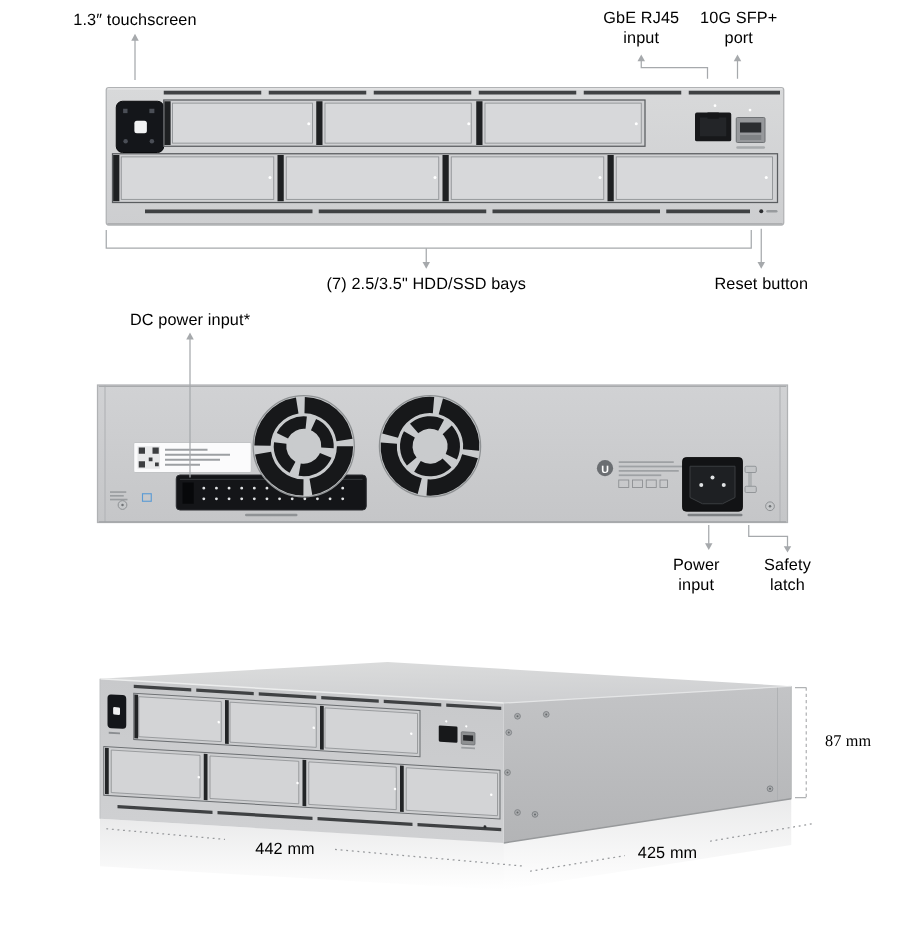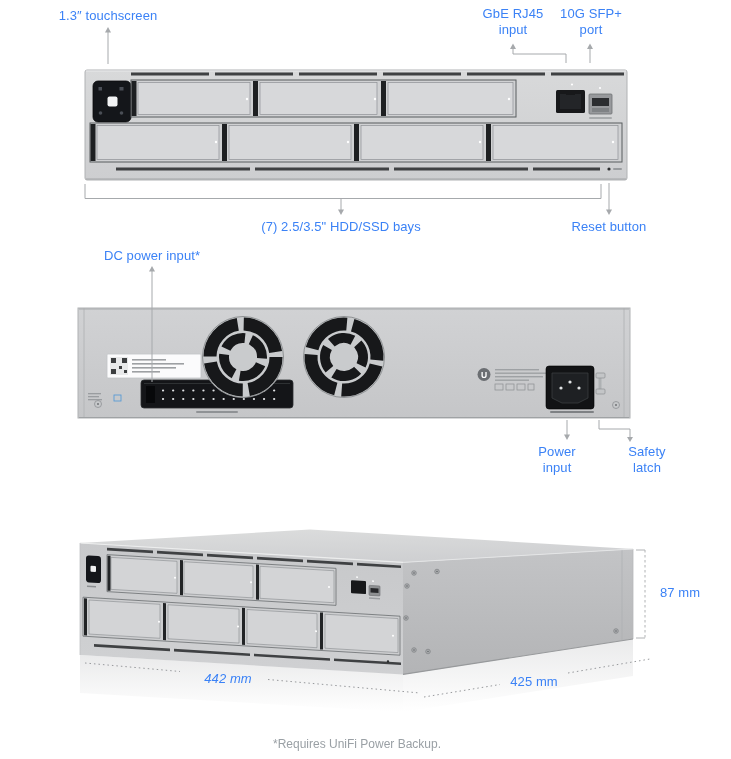--- a/index.html
+++ b/index.html
@@ -1,21 +1,21 @@
 <!DOCTYPE html>
 <html><head>
 <meta charset="utf-8">
 <style>
   html,body{margin:0;padding:0;background:#ffffff;}
   #stage{position:relative;width:731px;height:759px;background:#ffffff;overflow:hidden;
          font-family:"Liberation Sans","DejaVu Sans",sans-serif;}
   #art{position:absolute;left:0;top:0;}
-  .label{position:absolute;transform:translateX(-50%);color:#3b82f6;font-size:13px;
+  .label{position:absolute;transform:translateX(-50%);color:#000000;font-size:13px;
          line-height:1.22;text-align:center;white-space:pre-line;letter-spacing:.1px;}
-  .label.anchor-left{transform:none;text-align:left;}
+  .label.anchor-left{transform:none;text-align:left;font-family:Liberation Serif, serif;}
   .footnote{position:absolute;transform:translateX(-50%);color:#9aa0a5;font-size:12px;white-space:pre;}
 </style>
 </head>
 <body>
 
 <div id="stage">
 
 <svg id="art" width="731" height="759" viewBox="0 0 731 759">
   <defs>
     <linearGradient id="gPanel" x1="0" y1="0" x2="0" y2="1">
@@ -323,22 +323,21 @@
 <div class="label" style="left:513px;top:6px;">GbE RJ45
 input</div>
 <div class="label" style="left:591px;top:6px;">10G SFP+
 port</div>
 <div class="label" style="left:341px;top:219px;">(7) 2.5/3.5" HDD/SSD bays</div>
 <div class="label" style="left:609px;top:219px;">Reset button</div>
 
 <div class="label" style="left:152px;top:248px;">DC power input*</div>
 <div class="label" style="left:557px;top:444px;">Power
 input</div>
-<div class="label" style="left:647px;top:444px;">Safety
+<div class="label" style="left:630px;top:444px;">Safety
 latch</div>
 
 <div class="label anchor-left" style="left:660px;top:585px;">87 mm</div>
-<div class="label" style="left:228px;top:671px;font-style:italic;">442 mm</div>
+<div class="label" style="left:228px;top:671px;">442 mm</div>
 <div class="label" style="left:534px;top:674px;">425 mm</div>
 
-<div class="footnote" style="left:357px;top:737px;">*Requires UniFi Power Backup.</div>
 
 </div>
 
 </body></html>

